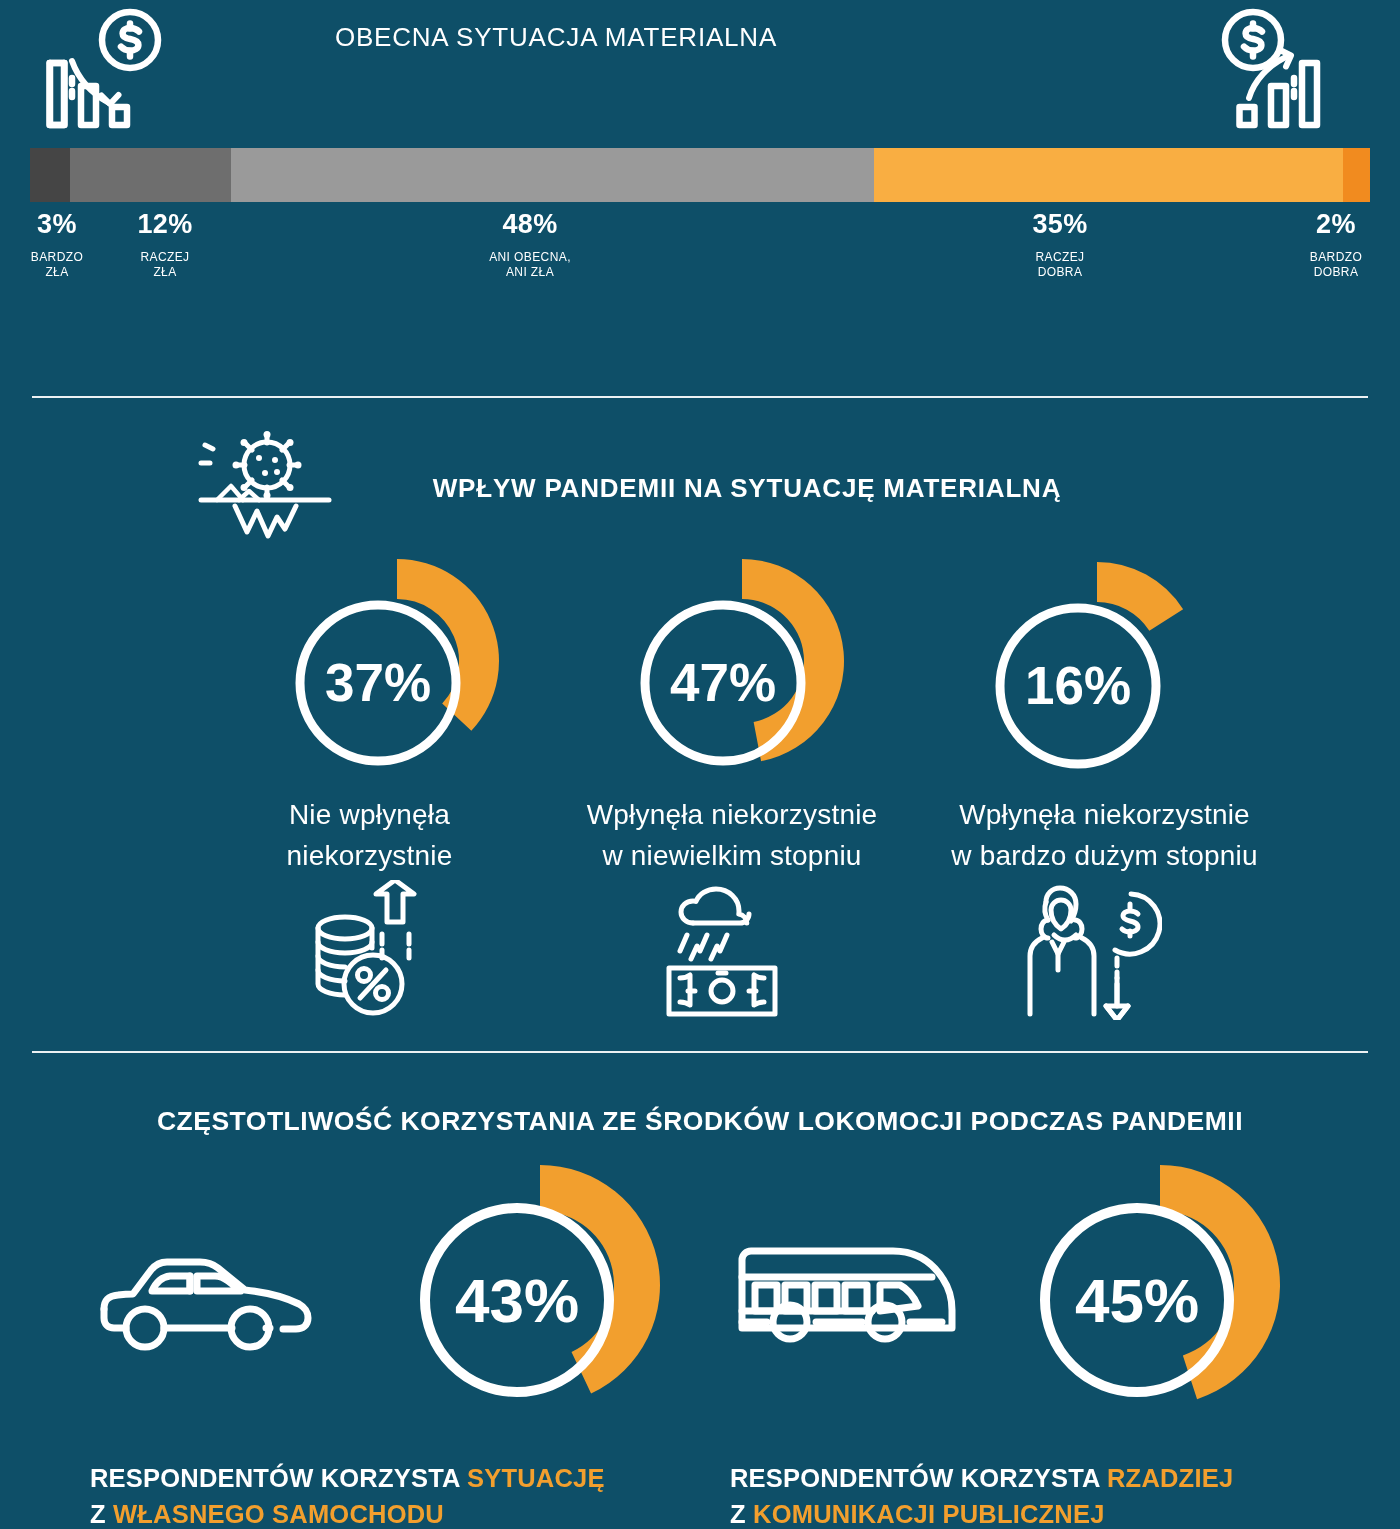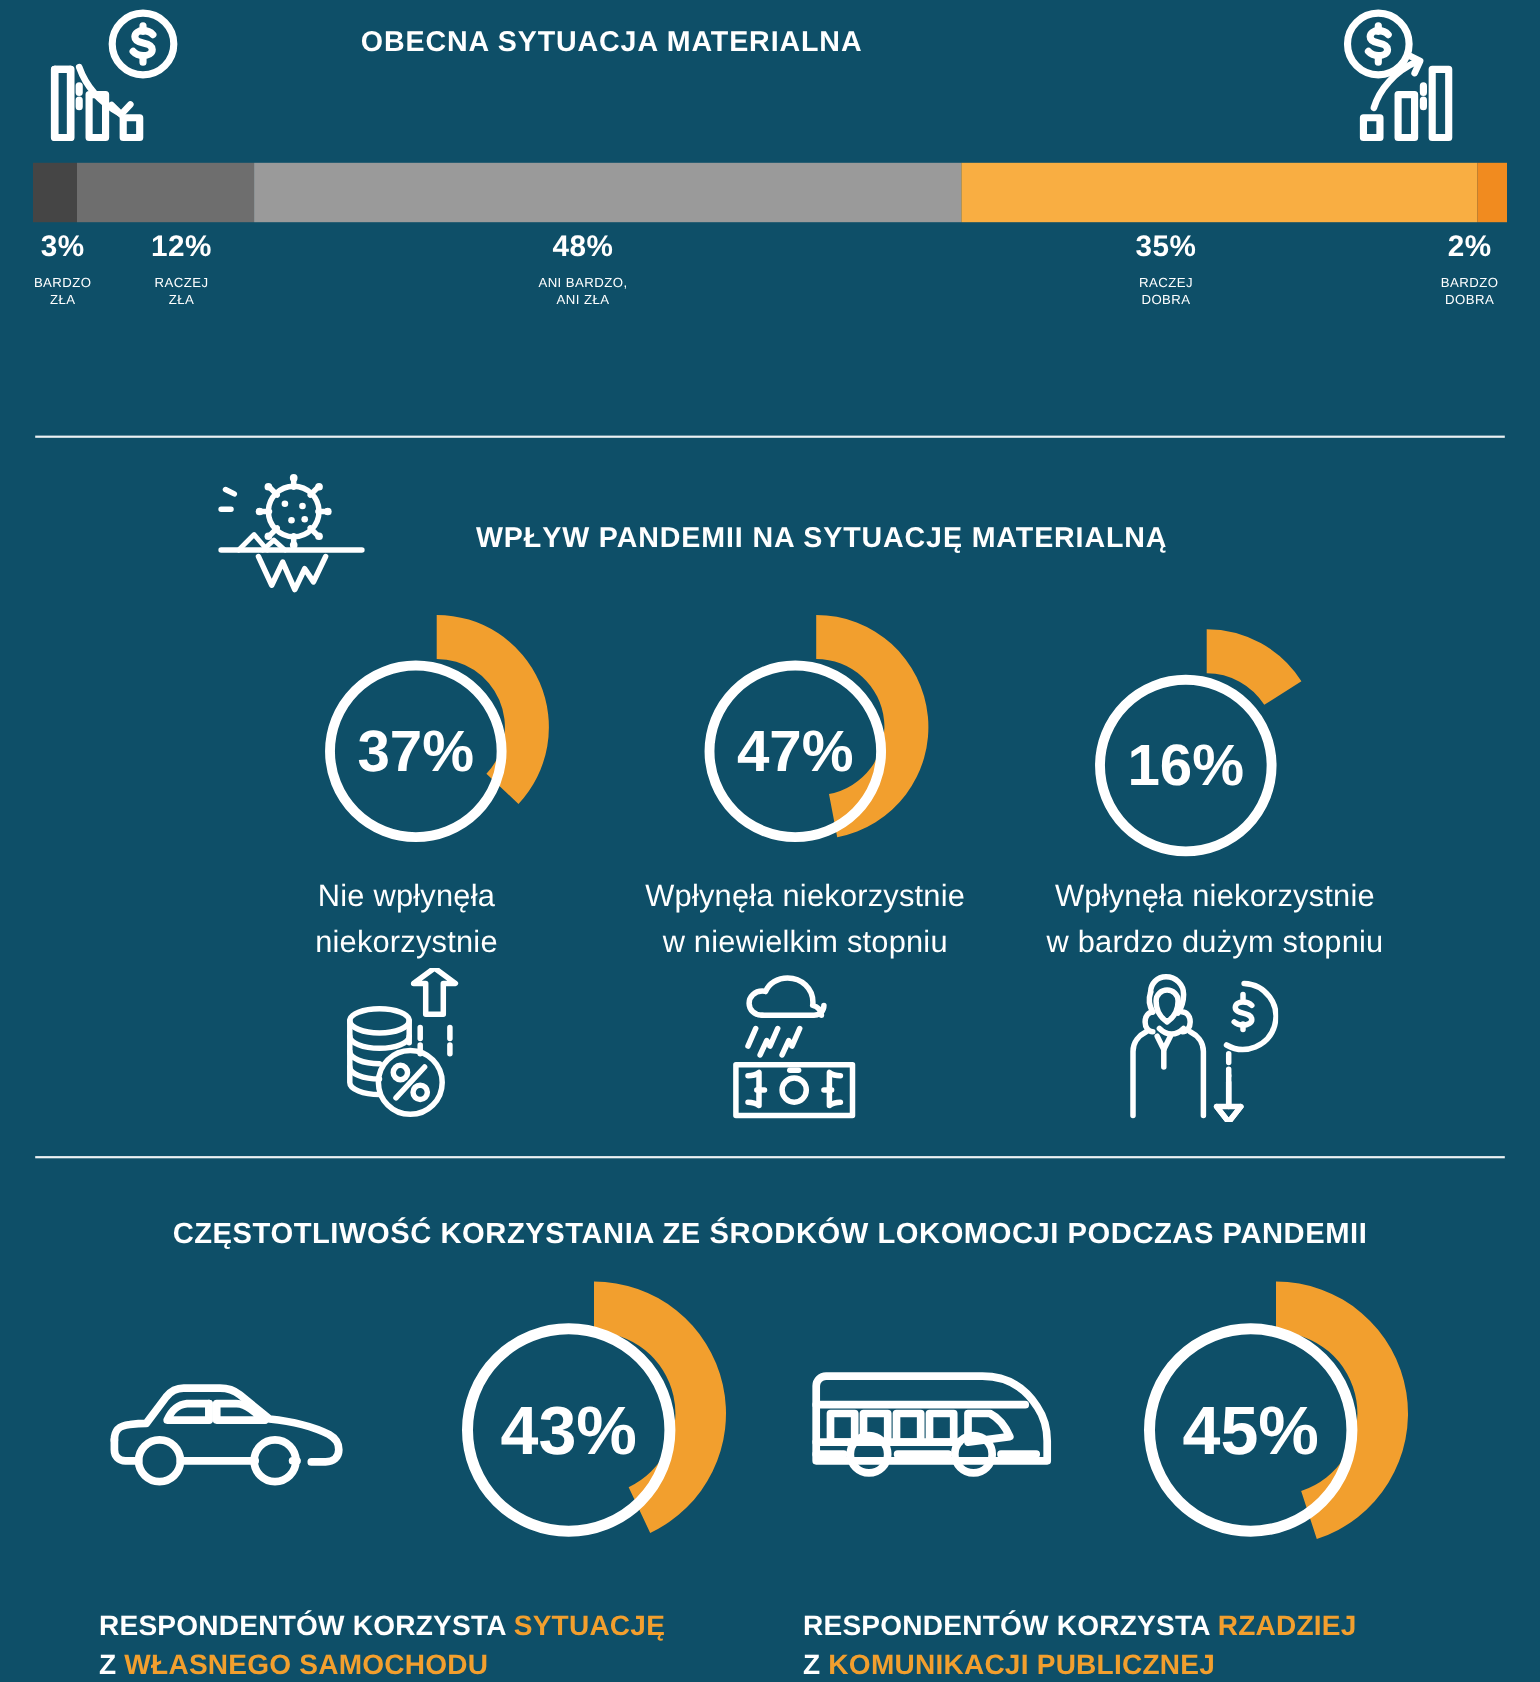--- a/index.html
+++ b/index.html
@@ -24,21 +24,21 @@
 
   
   .sec1 { position: absolute; left: 0; top: 0; width: 1400px; height: 395px; }
 
   .icon-topleft  { position: absolute; left: 28px;  top: 8px;  width: 140px; height: 130px; }
   .icon-topright { position: absolute; left: 1218px; top: 8px; width: 140px; height: 130px; }
 
   .sec1-title {
     position: absolute; left: 0; top: 22px; width: 1112px;
     text-align: center;
-    font-size: 26px; font-weight: bold; letter-spacing: 0.8px;
+    font-size: 26px; font-weight: normal; letter-spacing: 0.8px;
   }
 
   .stackbar {
     position: absolute; left: 30px; top: 148px;
     width: 1340px; height: 54px;
     display: flex;
   }
   .stackbar .seg { height: 100%; }
 
   .bar-labels { position: absolute; left: 0; top: 210px; width: 1400px; height: 140px; }
@@ -169,21 +169,21 @@
         <div class="pct" data-bind="section_material.segments.1.pct">12%</div>
         <div class="lab">
           <span data-bind="section_material.segments.1.label_line1">RACZEJ</span><br>
           <span data-bind="section_material.segments.1.label_line2">ZŁA</span>
         </div>
       </div>
 
       <div class="bl" style="left:420px; width:220px;">
         <div class="pct" data-bind="section_material.segments.2.pct">48%</div>
         <div class="lab">
-          <span data-bind="section_material.segments.2.label_line1">ANI BARDZO,</span><br>
+          <span data-bind="section_material.segments.2.label_line1">ANI OBECNA,</span><br>
           <span data-bind="section_material.segments.2.label_line2">ANI ZŁA</span>
         </div>
       </div>
 
       <div class="bl" style="left:1000px; width:120px;">
         <div class="pct" data-bind="section_material.segments.3.pct">35%</div>
         <div class="lab">
           <span data-bind="section_material.segments.3.label_line1">RACZEJ</span><br>
           <span data-bind="section_material.segments.3.label_line2">DOBRA</span>
         </div>
@@ -245,21 +245,21 @@
       </div>
 
       <div class="donut-wrap" style="left:585px; top:0;">
         <svg viewBox="0 0 260 250" width="260" height="250">
           <path d="M 130 14 A 102 102 0 0 1 149.11289408774394 216.19329957432623 L 141.61764150431495 176.9018095451787 A 62 62 0 0 0 130 54 Z" fill="#f29f2e"></path>
           <circle cx="111" cy="138" r="78" fill="none" stroke="#ffffff" stroke-width="9"></circle>
           <text x="111" y="156" text-anchor="middle" fill="#ffffff" font-family="Liberation Sans, sans-serif" font-size="53" font-weight="bold">47%</text>
         </svg>
       </div>
 
-      <div class="donut-wrap" style="left:940px; top:13px;">
+      <div class="donut-wrap" style="left:940px; top:3px;">
         <svg viewBox="0 0 260 250" width="260" height="250">
           <path d="M 130 14 A 102 102 0 0 1 216.12144840120556 61.34566691214235 L 182.34833138112492 82.77873871130221 A 62 62 0 0 0 130 54 Z" fill="#f29f2e"></path>
           <circle cx="111" cy="138" r="78" fill="none" stroke="#ffffff" stroke-width="9"></circle>
           <text x="111" y="156" text-anchor="middle" fill="#ffffff" font-family="Liberation Sans, sans-serif" font-size="53" font-weight="bold">16%</text>
         </svg>
       </div>
     </div>
 
     <div class="cap-row">
       <div class="cap" style="left:215px; width:255px;">

